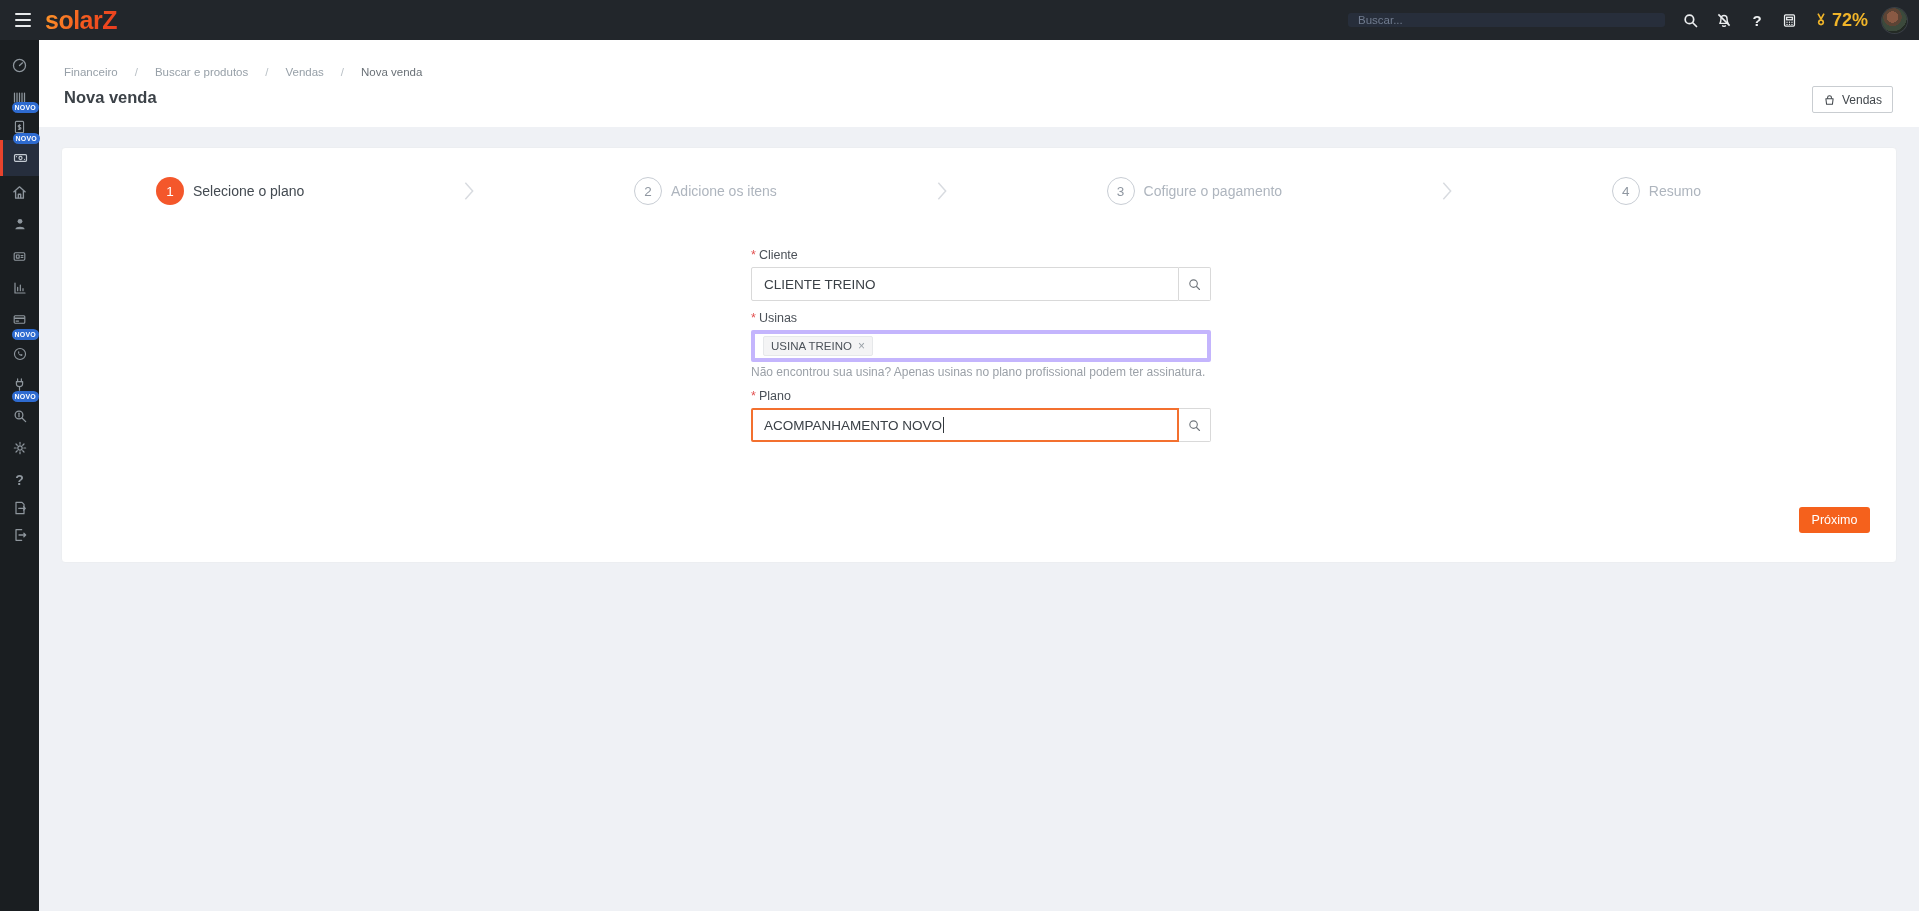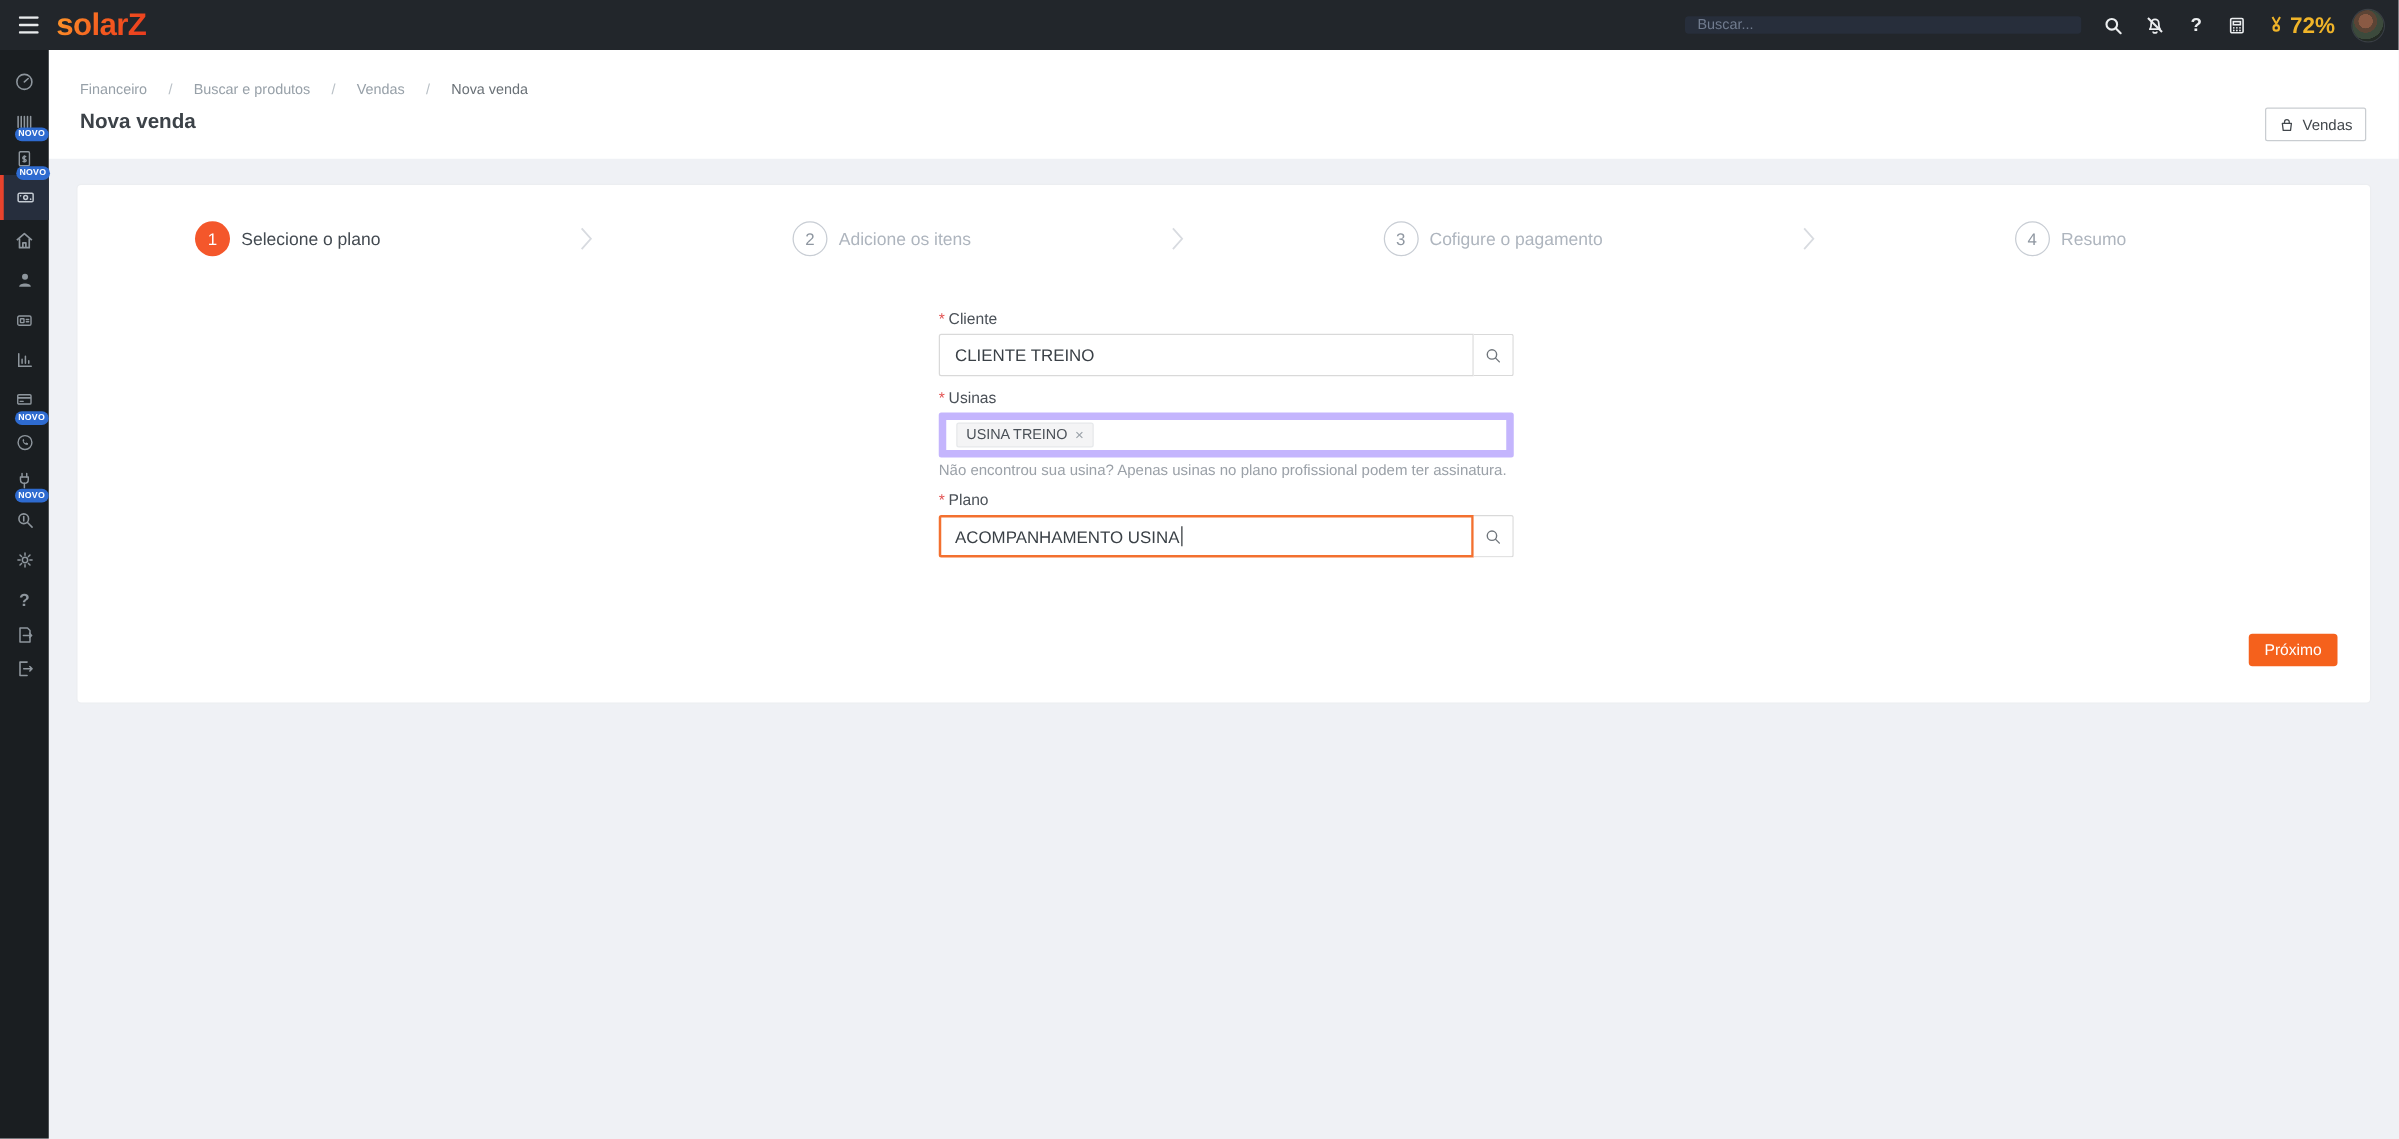--- a/index.html
+++ b/index.html
@@ -125,21 +125,21 @@
     padding:0 12px; font-size:13.5px; color:#3a4046; outline:none;
     font-family:"Liberation Sans",sans-serif; background:#fff;
   }
   .search-btn {
     width:32px; height:34px; border:1px solid #d9d9d9; border-left:none;
     background:#fff; border-radius:0 2px 2px 0;
     display:flex; align-items:center; justify-content:center;
     color:#70767c; cursor:pointer;
   }
   .usinas-box {
-    border:6px solid #c4b5fd; border-radius:2px; min-height:29px;
+    border:4px solid #c4b5fd; border-radius:2px; min-height:29px;
     display:flex; align-items:center; padding:2px 4px; margin-bottom:3px;
     background:#fff; cursor:text;
   }
   .chip {
     display:inline-flex; align-items:center; gap:6px;
     background:#f4f4f5; border:1px solid #e6e8ea; border-radius:2px;
     padding:3px 7px; font-size:11.5px; color:#4b5158; margin-left:4px;
   }
   .chip-x { color:#9aa1a8; cursor:pointer; font-size:12px; line-height:1; }
   .helper { font-size:12px; color:#9ba1a8; margin-bottom:10px; }
@@ -400,21 +400,21 @@
         <span class="chip-x">×</span>
       </span>
     </div>
     <div class="helper">Não encontrou sua usina? Apenas usinas no plano profissional podem ter assinatura.</div>
 
     <div class="f-label">
       <span class="req">*</span><span>Plano</span>
     </div>
     <div class="input-row plano-row">
       <div class="fake-input">
-        <span>ACOMPANHAMENTO USINA</span>
+        <span>ACOMPANHAMENTO NOVO</span>
         <span class="caret"></span>
       </div>
       <button class="search-btn">
         <svg width="15" height="15" viewBox="0 0 24 24" fill="none" stroke="currentColor" stroke-width="1.8" stroke-linecap="round">
             <circle cx="10.5" cy="10.5" r="6"></circle>
             <path d="M15.2 15.2 L20 20"></path>
           </svg>
       </button>
     </div>
 

